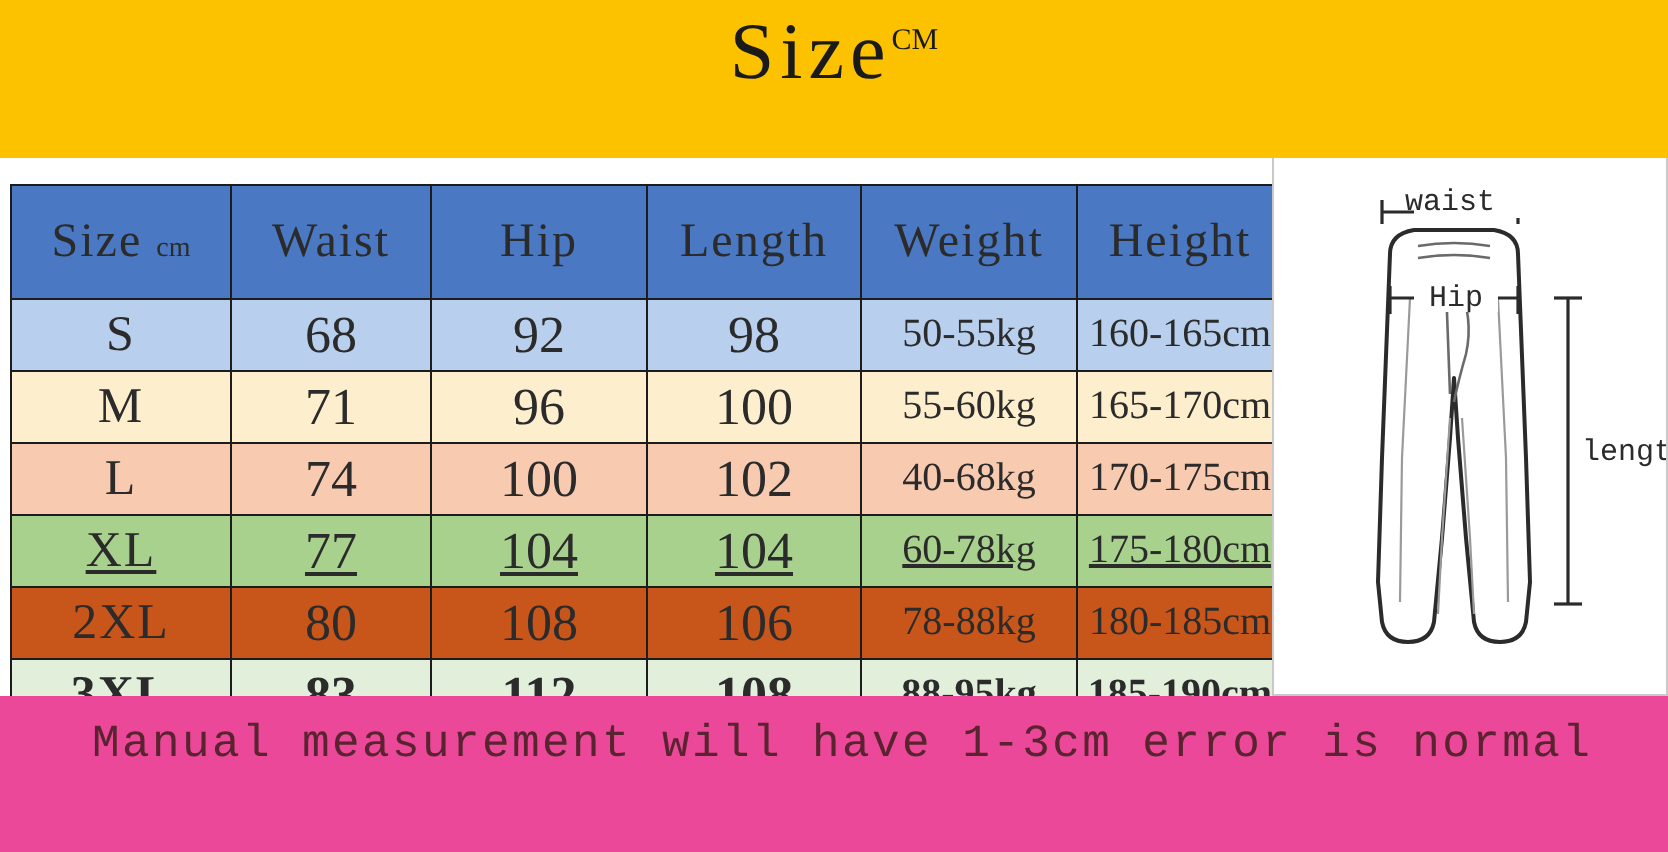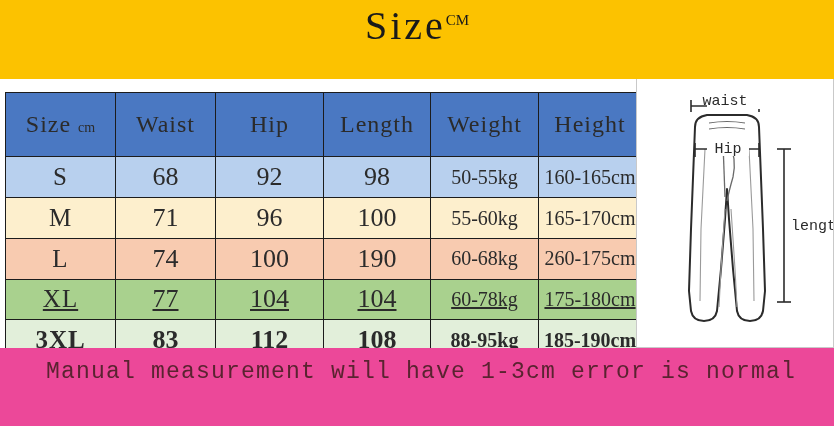--- a/index.html
+++ b/index.html
@@ -167,34 +167,42 @@
         <td class="num">96</td>
         <td class="num">100</td>
         <td class="rng">55-60kg</td>
         <td class="rng">165-170cm</td>
       </tr>
 
       <tr class="data-row row-l">
         <td class="lbl">L</td>
         <td class="num">74</td>
         <td class="num">100</td>
-        <td class="num">190</td>
-        <td class="rng">60-68kg</td>
-        <td class="rng">260-175cm</td>
+        <td class="num">102</td>
+        <td class="rng">40-68kg</td>
+        <td class="rng">170-175cm</td>
       </tr>
 
       <tr class="data-row row-xl">
         <td class="lbl">XL</td>
         <td class="num">77</td>
         <td class="num">104</td>
         <td class="num">104</td>
         <td class="rng">60-78kg</td>
         <td class="rng">175-180cm</td>
       </tr>
 
+      <tr class="data-row row-2xl">
+        <td class="lbl">2XL</td>
+        <td class="num">80</td>
+        <td class="num">108</td>
+        <td class="num">106</td>
+        <td class="rng">78-88kg</td>
+        <td class="rng">180-185cm</td>
+      </tr>
 
       <tr class="data-row row-3xl">
         <td class="lbl">3XL</td>
         <td class="num">83</td>
         <td class="num">112</td>
         <td class="num">108</td>
         <td class="rng">88-95kg</td>
         <td class="rng">185-190cm</td>
       </tr>
     </tbody>

